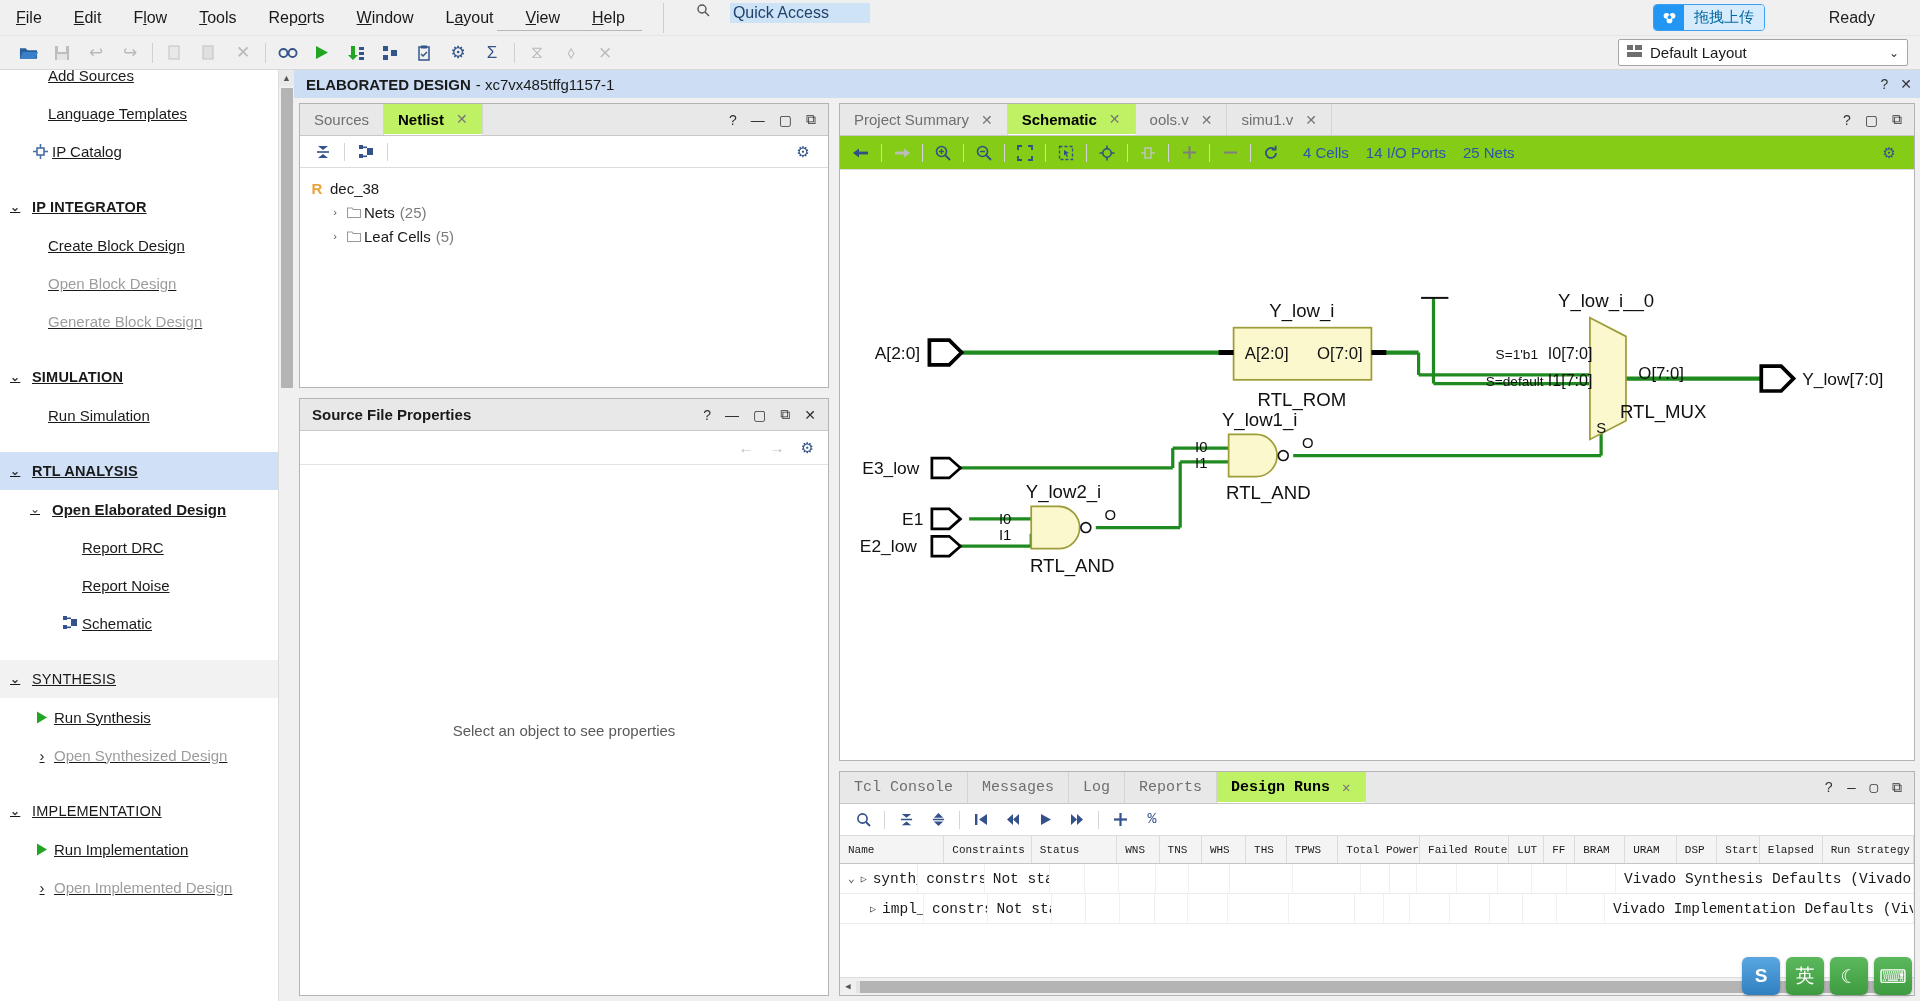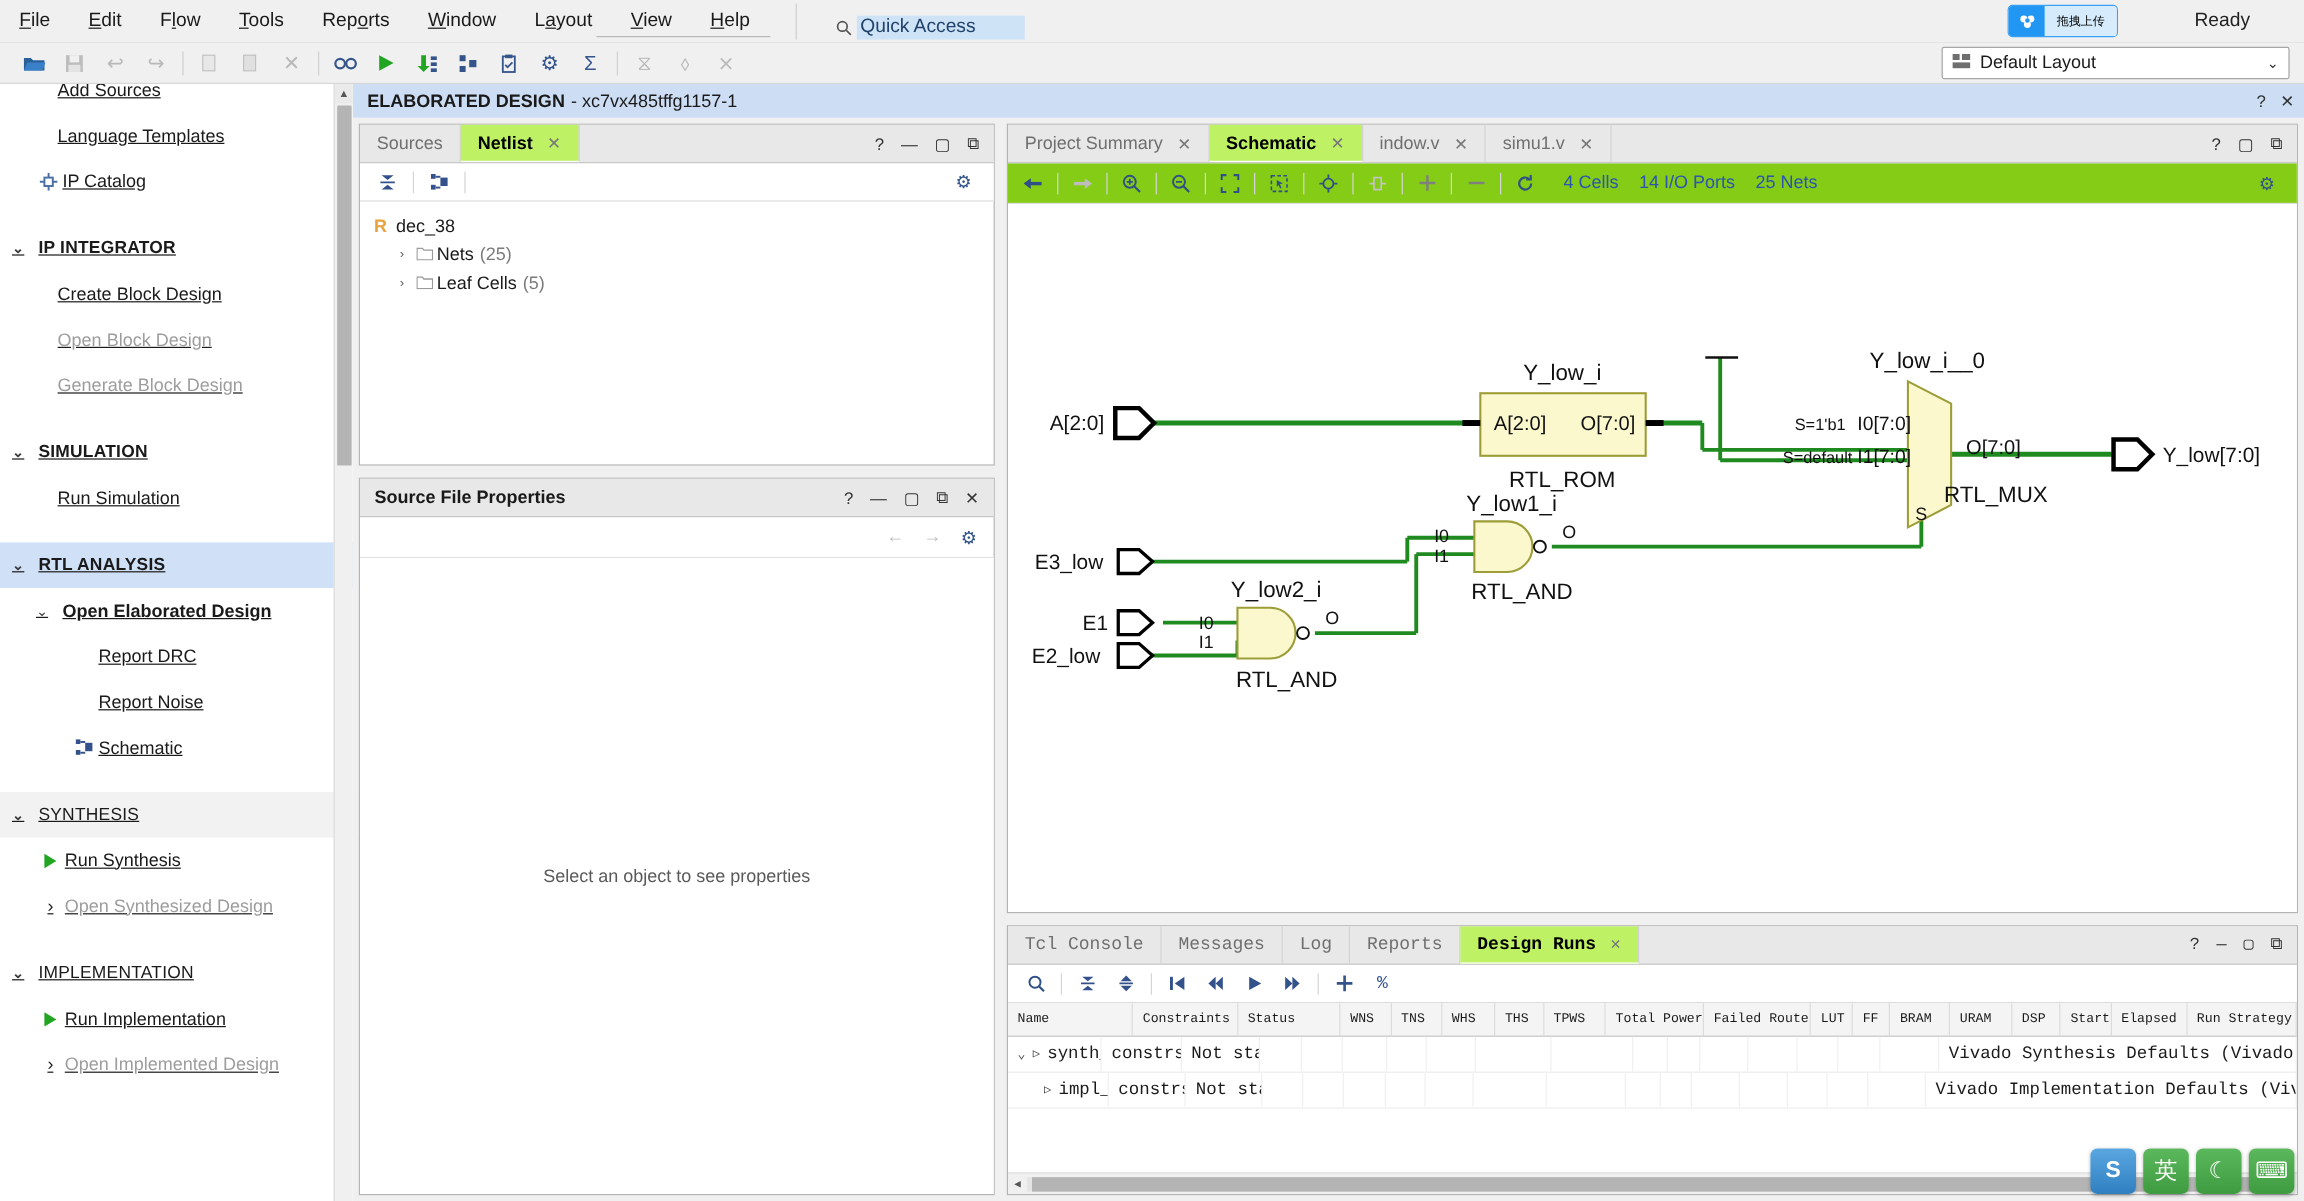--- a/index.html
+++ b/index.html
@@ -14,42 +14,42 @@
   
   .menubar {
     height: 36px; background: #f0f0f0; display: flex; align-items: center;
     border-bottom: 1px solid #e4e4e4; flex: 0 0 36px; position: relative;
   }
   .menu-item {
     padding: 4px 16px; font-size: 16px; color: #1a1a1a; cursor: default;
   }
   .menu-item u { text-decoration: underline; }
   .qa-wrap {
-    margin-left: 22px; display: flex; align-items: flex-end; gap: 4px;
+    margin-left: 22px; display: flex; align-items: flex-start; gap: 20px;
     border-left: 1px solid #cfcfcf; padding-left: 32px; height: 30px;
   }
   .qa-icon { color: #555; font-size: 13px; }
   .qa-input {
     background: #cfe3f7; color: #20426b; font-size: 16px; border: none;
     padding: 1px 3px; width: 140px; outline: none;
     font-family: "Liberation Sans", sans-serif;
   }
   .qa-underline { position:absolute; left: 497px; top: 30px; width: 145px; height:1px; background:#b8b8b8; }
 
   .upload-badge {
     position: absolute; right: 155px; top: 4px;
     display: flex; align-items: center; height: 27px;
     border-radius: 4px; overflow: hidden; border: 1px solid #3aa0f3;
   }
   .upload-badge .ub-icon {
     background: #2196f3; width: 30px; height: 100%;
     display: flex; align-items: center; justify-content: center;
   }
   .upload-badge .ub-text {
-    background: #d6ecfd; color: #000000; font-size: 10px;
+    background: #d6ecfd; color: #0369a1; font-size: 15px;
     padding: 0 10px; height: 100%; display: flex; align-items: center;
   }
   .ready-text { position: absolute; right: 45px; top: 9px; font-size: 16px; color: #222; }
 
   
   .toolbar {
     height: 34px; background: #f0f0f0; display: flex; align-items: center;
     padding-left: 12px; gap: 2px; border-bottom: 1px solid #d8d8d8;
     flex: 0 0 34px; position: relative;
   }
@@ -582,21 +582,21 @@
             <div class="ptabs">
               <div class="ptab">
                 <span>Project Summary</span>
                 <span class="tx">✕</span>
               </div>
               <div class="ptab active">
                 <span>Schematic</span>
                 <span class="tx">✕</span>
               </div>
               <div class="ptab">
-                <span>indow.v</span>
+                <span>ools.v</span>
                 <span class="tx">✕</span>
               </div>
               <div class="ptab">
                 <span>simu1.v</span>
                 <span class="tx">✕</span>
               </div>
               <span class="ptools">
                 <span>?</span>
                 <span>▢</span>
                 <span>⧉</span>

